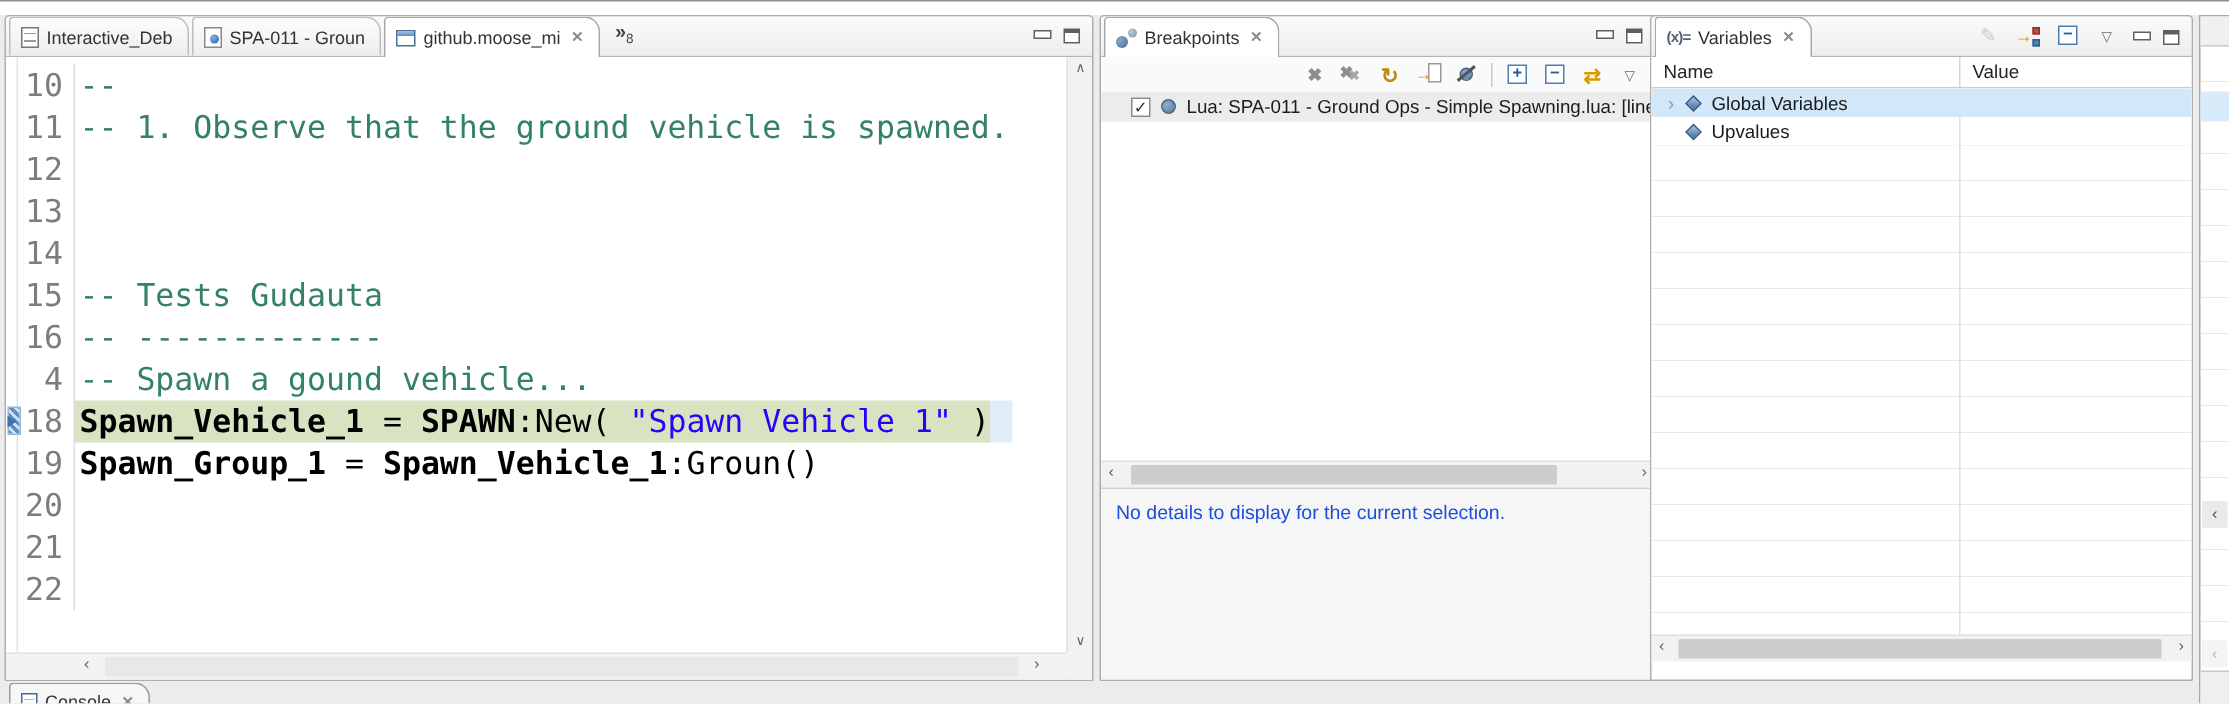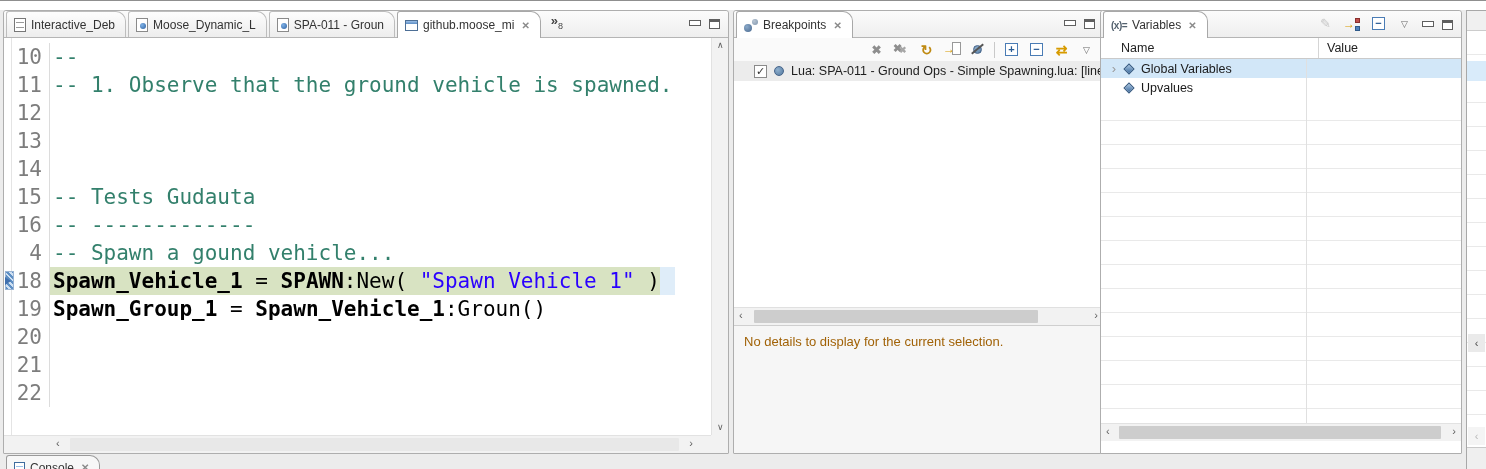--- a/index.html
+++ b/index.html
@@ -115,34 +115,34 @@
   .bp-row { height:20px; background:#ececec; display:flex; align-items:center; gap:7px;
             padding-left:20px; white-space:nowrap; overflow:hidden; }
   .cb { width:13px; height:13px; background:#fff; border:1px solid #8a8a8a; flex:0 0 13px;
         display:flex; align-items:center; justify-content:center; font-size:11px; color:#333; }
   .bp-dot { width:10px; height:10px; border-radius:50%; flex:0 0 10px;
             background:radial-gradient(circle at 35% 35%,#8fb0ce,#54799f); border:1px solid #46648a; }
   .bp-label { font-size:12.5px; color:#1d1d1d; }
   .bp-hscroll { position:absolute; left:0; right:0; bottom:128px; height:18px; background:#f2f2f2;
                 border-top:1px solid #e0e0e0; }
   .bp-details { position:absolute; left:0; right:0; bottom:0; height:128px; background:#f6f6f6;
-                border-top:1px solid #cfcfcf; padding:8px 10px; font-size:13px; color:#a16207; }
+                border-top:1px solid #cfcfcf; padding:8px 10px; font-size:13px; color:#1d4ed8; }
 
   
   #var-pane { left:1100px; width:362px; }
   .xicon { font-size:10px; font-weight:bold; color:#53616e; letter-spacing:-0.5px; }
   .var-tools { margin-left:auto; display:flex; align-items:center; gap:9px; padding:0 8px 5px 0; }
   .tbi-typenames { color:#c6c6c6; font-size:13px; }
   .tbi-logical { position:relative; width:18px; height:14px; }
   .tbi-logical .ar { position:absolute; left:0; top:0; color:#d79b00; font-weight:bold; font-size:12px; }
   .tbi-logical .sq1 { position:absolute; right:1px; top:1px; width:5px; height:5px; background:#c0504d; border:1px solid #8a2f2d; }
   .tbi-logical .sq2 { position:absolute; right:1px; bottom:0; width:5px; height:5px; background:#4f81bd; border:1px solid #2f5a8a; }
   .var-header { position:absolute; left:0; right:0; top:27px; height:21px; background:#fff;
                 border-bottom:1px solid #cacaca; display:flex; font-size:12.5px; color:#222; }
-  .vh-name { width:205px; padding:3px 0 0 8px;margin-left:12px; }
+  .vh-name { width:205px; padding:3px 0 0 8px; }
   .vh-value { flex:1; padding:3px 4px 0 8px; border-left:1px solid #d5d5d5; }
   .var-body { position:absolute; left:0; right:0; top:48px; bottom:30px; background:#fff; overflow:hidden; }
   .var-row { height:19px; display:flex; align-items:center; font-size:12.5px; color:#1a1a1a; }
   .var-row.selected { background:#d2e7f8; }
   .vr-chev { width:14px; text-align:center; color:#9a9a9a; font-size:13px; margin-left:6px; flex:0 0 14px; }
   .vr-chev.empty { visibility:hidden; }
   .diamond { width:8px; height:8px; transform:rotate(45deg); margin:0 8px 0 4px; flex:0 0 8px;
              background:linear-gradient(135deg,#a9c6e2,#3e6c9e); border:1px solid #35587f; }
   .var-filler { flex:1;
      background:repeating-linear-gradient(to bottom,transparent 0 23px,#e9e9e9 23px 24px); }
@@ -177,24 +177,20 @@
 
 <div class="screen">
   <div class="top-strip"></div>
 
   <div class="pane" id="editor-pane">
     <div class="tabbar">
       <span id="editor-tabs" style="display:flex;align-items:center;">
           <span class="tab">
             <span class="ic-consoledoc"></span>
             <span>Interactive_Deb</span>
-          </span>
-          <span class="tab">
-            <span class="ic-luafile"></span>
-            <span>Moose_Dynamic_L</span>
           </span>
           <span class="tab">
             <span class="ic-luafile"></span>
             <span>SPA-011 - Groun</span>
           </span>
           <span class="tab active">
             <span class="ic-editorwin"></span>
             <span>github.moose_mi</span>
             <span class="tab-close">✕</span>
           </span>

